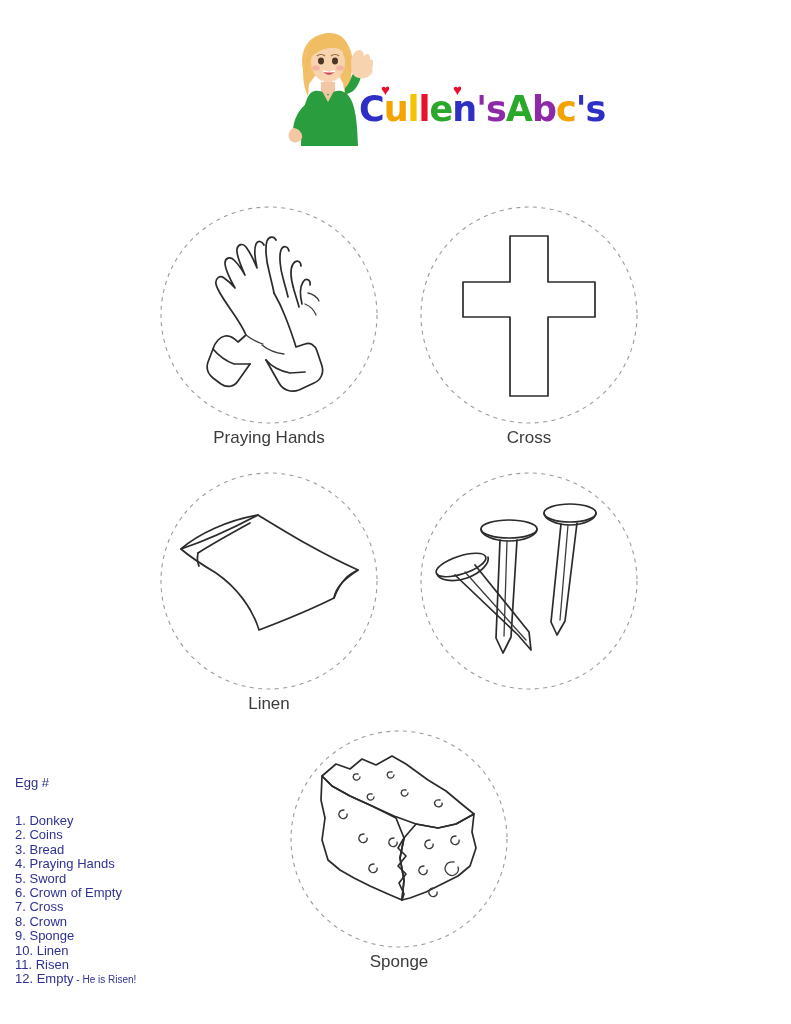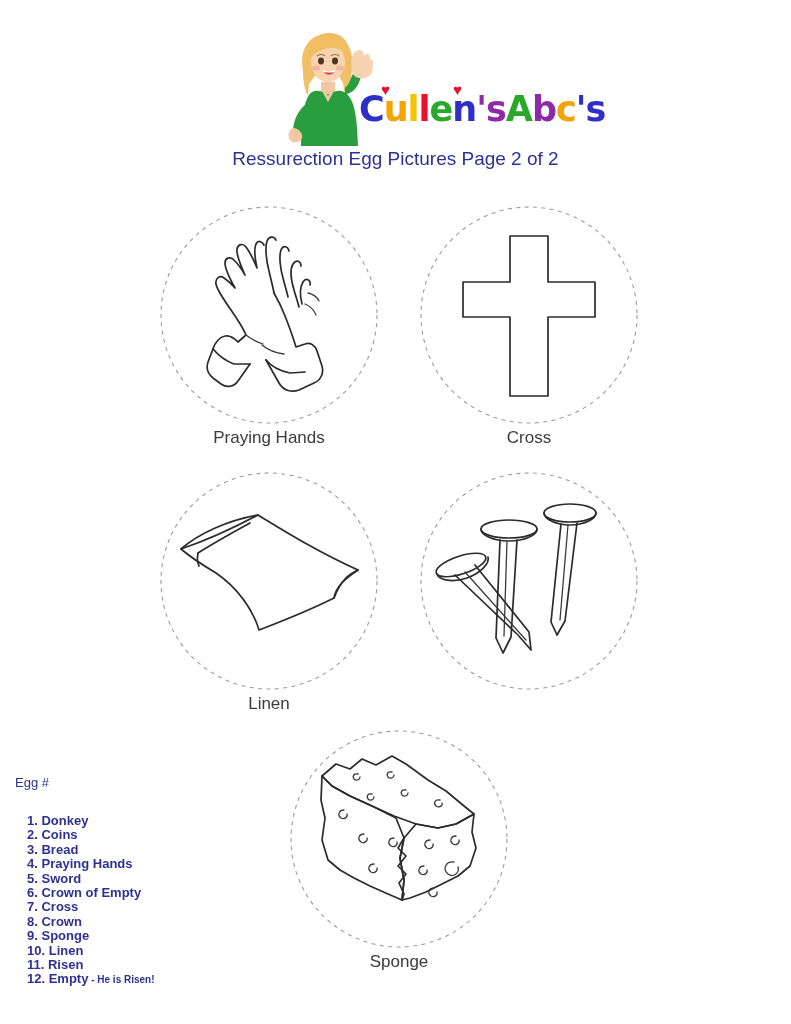--- a/index.html
+++ b/index.html
@@ -146,24 +146,23 @@
     top: 775px;
     width: 200px;
     color: #2e3192;
     font-family: "Liberation Sans", sans-serif;
   }
   .egg-list-title {
     font-size: 13px;
     margin-bottom: 24px;
   }
   .egg-list ol {
-    margin: 12px;
+    margin: 0;
     padding: 0;
     list-style: none;
-    font-weight: bold;
   }
   .egg-list li {
     font-size: 13px;
     line-height: 14.4px;
     white-space: nowrap;
   }
   .egg-note {
     font-size: 10px;
   }
 </style>
@@ -211,21 +210,20 @@
         </svg>
       </div>
 
       <div class="logo-wordmark">
         <span><span style="color: rgb(46, 47, 196);">C</span><span style="color: rgb(245, 163, 0);">u</span><span style="color: rgb(245, 196, 0);">l</span><span style="color: rgb(232, 16, 42);">l</span><span style="color: rgb(42, 168, 42);">e</span><span style="color: rgb(46, 47, 196);">n</span><span style="color: rgb(142, 42, 168);">'</span><span style="color: rgb(142, 42, 168);">s</span><span class="wm-gap"></span><span style="color: rgb(42, 168, 42);">A</span><span style="color: rgb(142, 42, 168);">b</span><span style="color: rgb(245, 163, 0);">c</span><span style="color: rgb(46, 47, 196);">'</span><span style="color: rgb(46, 47, 196);">s</span></span>
       </div>
       <span class="heart heart-1">♥</span>
       <span class="heart heart-2">♥</span>
     </div>
 
-    <div class="page-title">Ressurection Egg Pictures Page 2 of 2</div>
   </div>
 
   <div class="grid">
 
     <div class="card card-praying">
       <div class="card-circle">
         <svg viewBox="0 0 222 222" aria-hidden="true">
           <circle class="dashcircle" cx="111" cy="111" r="108"></circle>
           <g>
 

